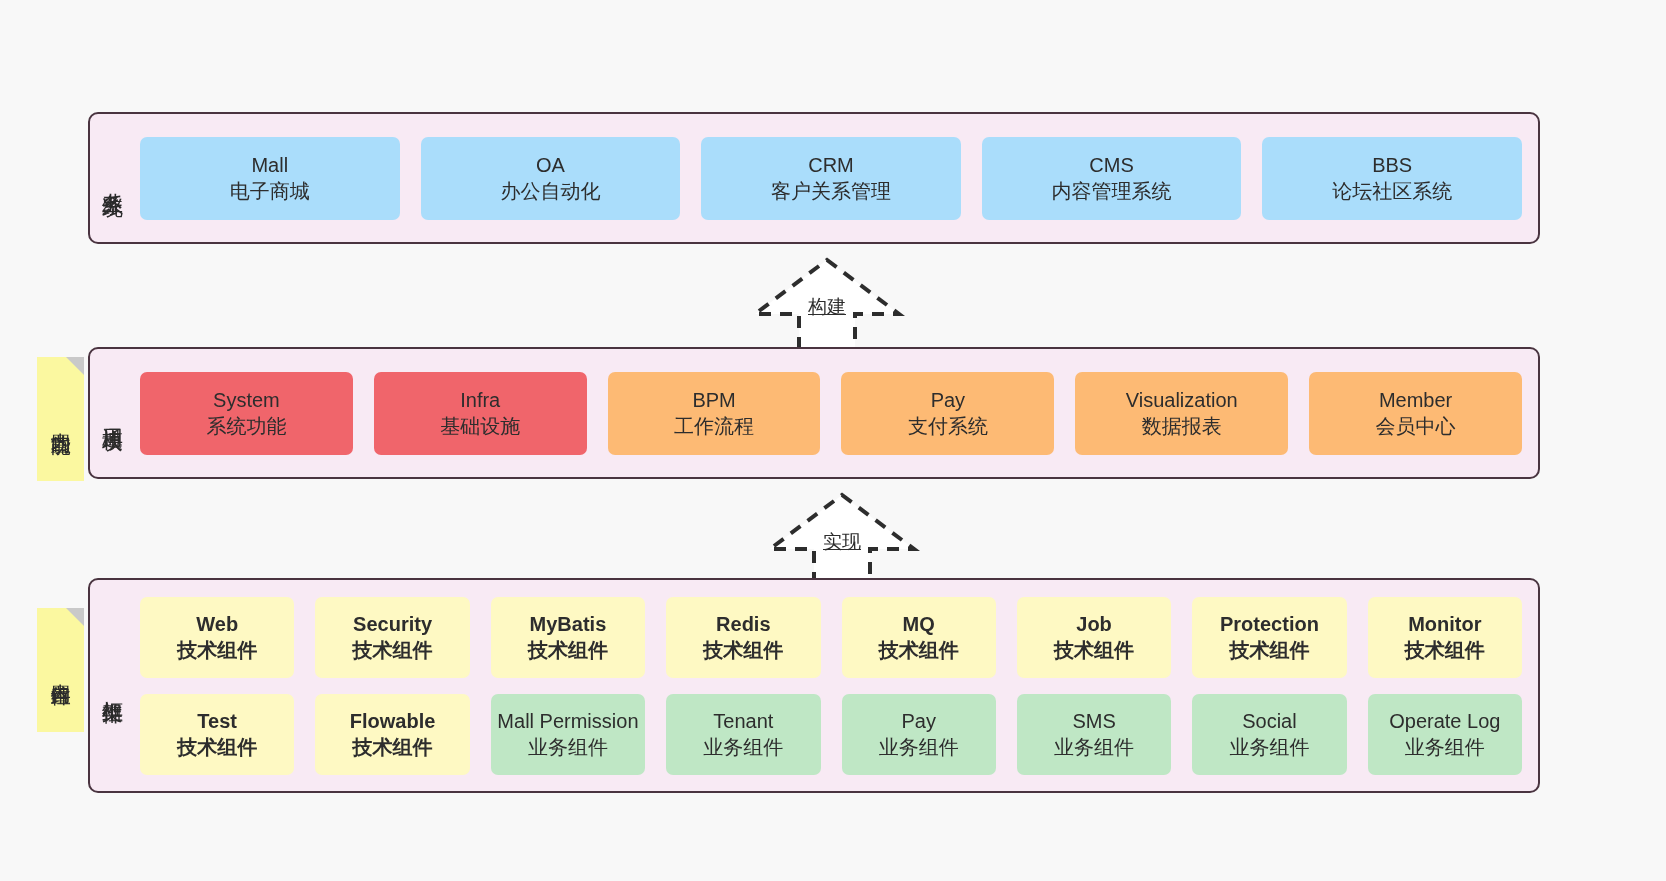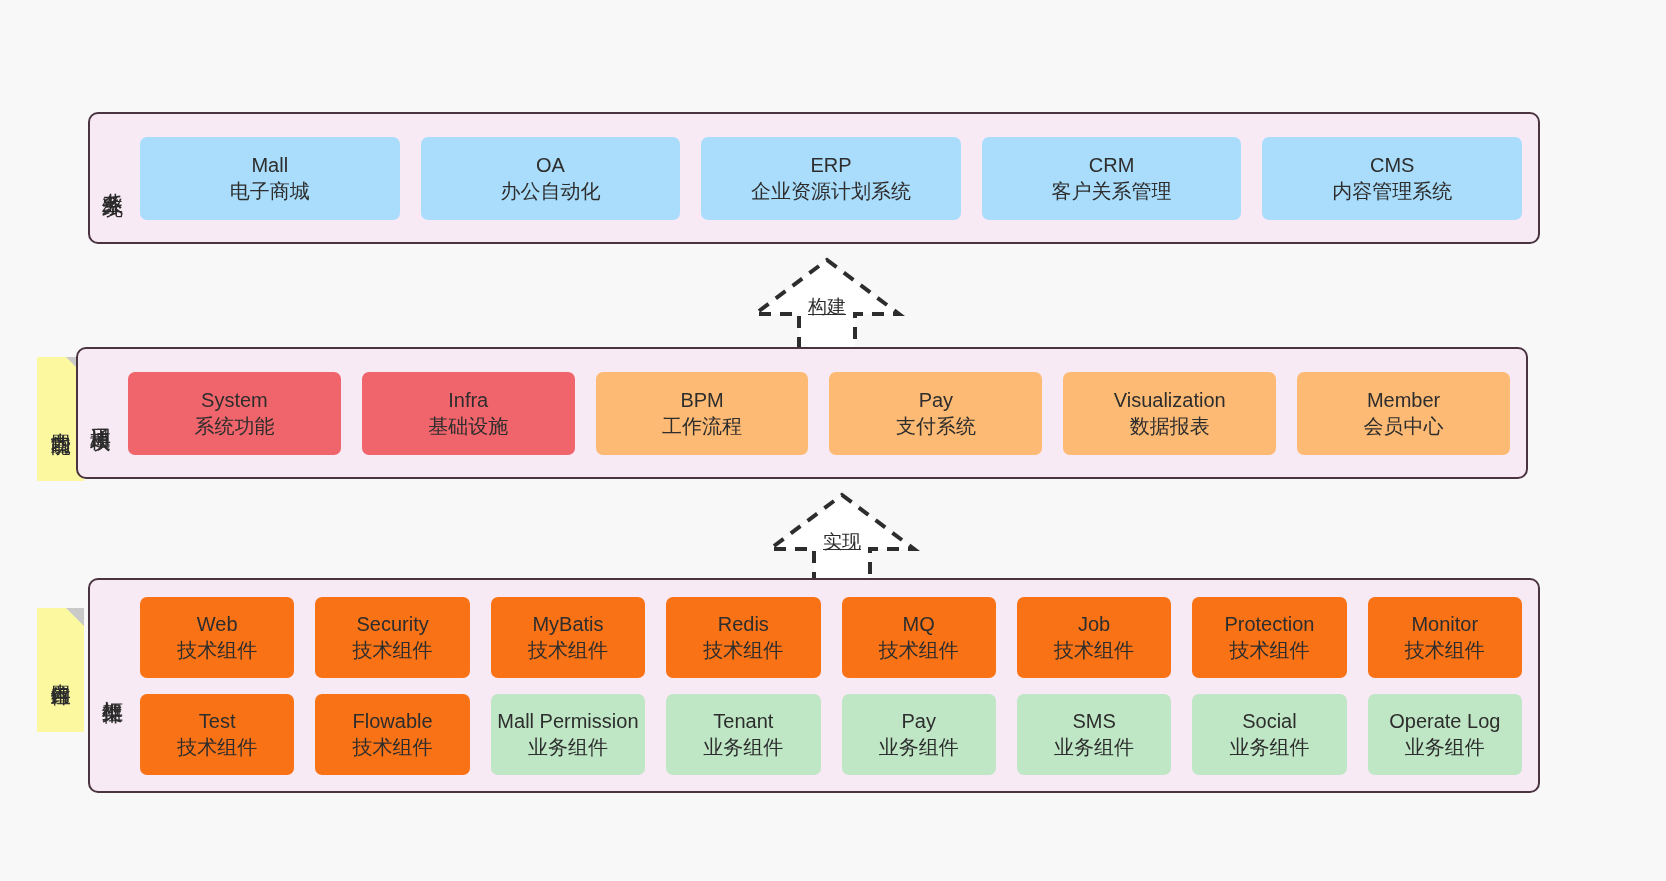--- a/index.html
+++ b/index.html
@@ -69,21 +69,21 @@
   .card .en { white-space: normal; }
   .card .cn { white-space: nowrap; }
 
   .h-biz   { height: 83px; }
   .h-mod   { height: 83px; }
   .h-comp  { height: 81px; }
 
   .c-blue      { background: #aaddfb; }
   .c-red       { background: #f0656b; }
   .c-pink      { background: #fdba74; }
-  .c-green     { background: #f97316; }
+  .c-green     { background: #fef9c3; font-weight: bold; }
   .c-lgreen    { background: #bfe7c5; }
 
   
   .arrow {
     position: absolute;
     width: 160px;
     height: 105px;
   }
   .arrow svg { display: block; }
   .arrow-label {
@@ -131,48 +131,48 @@
       <div class="row">
         <div class="card c-blue h-biz">
           <span class="en">Mall</span>
           <span class="cn">电子商城</span>
         </div>
         <div class="card c-blue h-biz">
           <span class="en">OA</span>
           <span class="cn">办公自动化</span>
         </div>
         <div class="card c-blue h-biz">
-          <span class="en">ERP</span>
-          <span class="cn">企业资源计划系统</span>
-        </div>
-        <div class="card c-blue h-biz">
           <span class="en">CRM</span>
           <span class="cn">客户关系管理</span>
         </div>
         <div class="card c-blue h-biz">
           <span class="en">CMS</span>
           <span class="cn">内容管理系统</span>
+        </div>
+        <div class="card c-blue h-biz">
+          <span class="en">BBS</span>
+          <span class="cn">论坛社区系统</span>
         </div>
       </div>
     </div>
   </div>
 
   <div class="arrow" style="left:747px; top:252px;">
     <svg width="160" height="105" viewBox="0 0 160 105">
       <polygon points="80,8 152,62 108,62 108,100 52,100 52,62 8,62" fill="#ffffff" stroke="#2d2d2d" stroke-width="4" stroke-dasharray="12,9" stroke-linejoin="miter"></polygon>
     </svg>
     <div class="arrow-label">构建</div>
   </div>
 
   <div class="note" style="left:37px; top:357px; height:124px;">
     <span class="fold"></span>
     <span>内置功能</span>
   </div>
 
-  <div class="layer" id="layer-modules" style="left:76px; top:347px; width:1452px; height:132px;">
+  <div class="layer" id="layer-modules" style="left:88px; top:347px; width:1452px; height:132px;">
     <div class="layer-title">通用模块</div>
     <div class="layer-body">
       <div class="row">
         <div class="card c-red h-mod">
           <span class="en">System</span>
           <span class="cn">系统功能</span>
         </div>
         <div class="card c-red h-mod">
           <span class="en">Infra</span>
           <span class="cn">基础设施</span>

